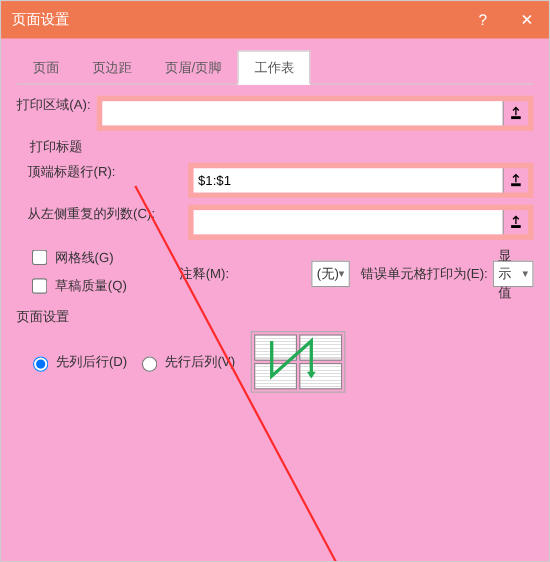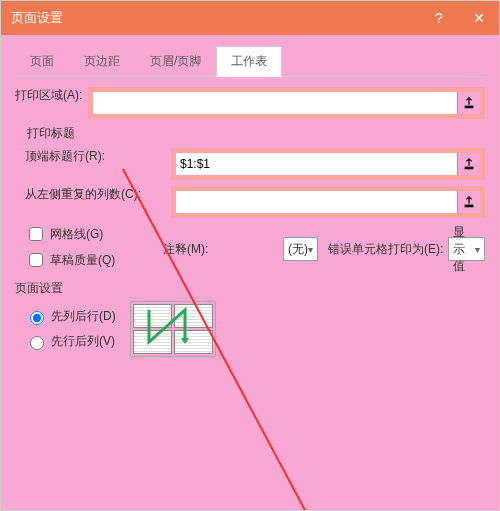--- a/index.html
+++ b/index.html
@@ -21,21 +21,21 @@
 .checks{display:flex;flex-direction:column;gap:6px;width:130px}
 .check{display:flex;align-items:center;gap:4px;white-space:nowrap}
 .check input{width:14px;height:14px}
 .print-section{display:flex;gap:8px}
 .print-right{flex:1;display:flex;flex-direction:row;gap:10px;padding-top:4px}
 .rr{display:flex;align-items:center}
 .rr .lbl2{width:120px}
 .sel{flex:1;height:22px;border:1px solid #999;display:flex;align-items:center;padding:0 4px;justify-content:space-between;cursor:pointer;background:#fff;position:relative}
 .sel .caret{font-size:10px;color:#666}
 .order-section{display:flex;align-items:center;gap:14px}
-.radios{display:flex;flex-direction:column;gap:8px}
+.radios{display:flex;flex-direction:row;gap:8px}
 .radio{display:flex;align-items:center;gap:4px;white-space:nowrap}
 .radio input{width:14px;height:14px}
 .preview{width:80px;height:50px;border:1px solid #aaa;display:grid;grid-template-columns:1fr 1fr;grid-template-rows:1fr 1fr;gap:2px;padding:2px;position:relative}
 .preview .pg{border:1px solid #888;background:repeating-linear-gradient(#fff,#fff 2px,#ddd 2px,#ddd 3px)}
 .annot{position:absolute;left:0;top:0;width:500px;height:511px;pointer-events:none}
 </style>
 </head>
 <body>
 
 <div class="window">

